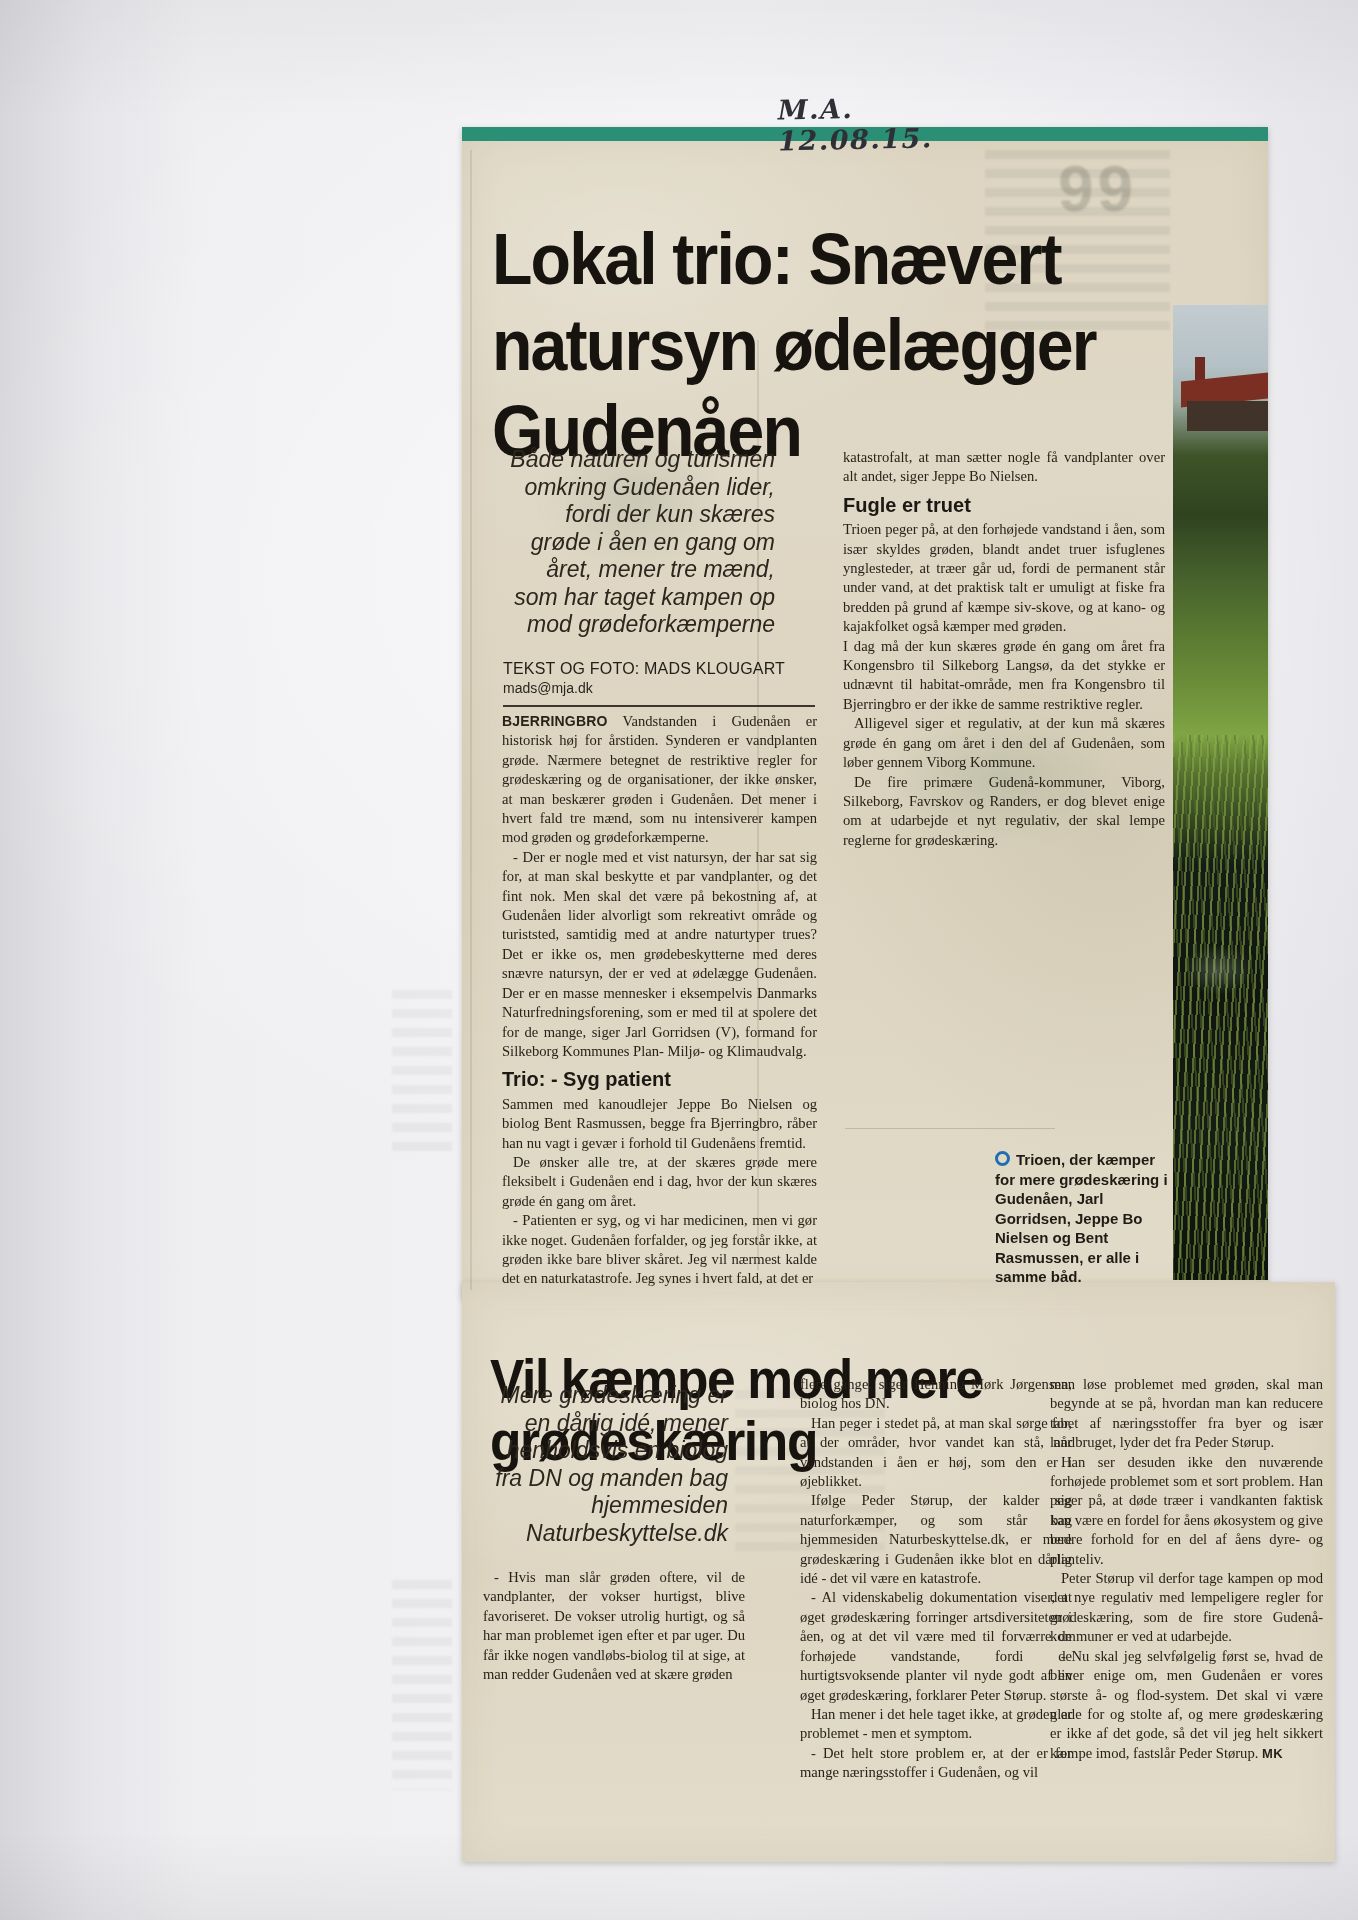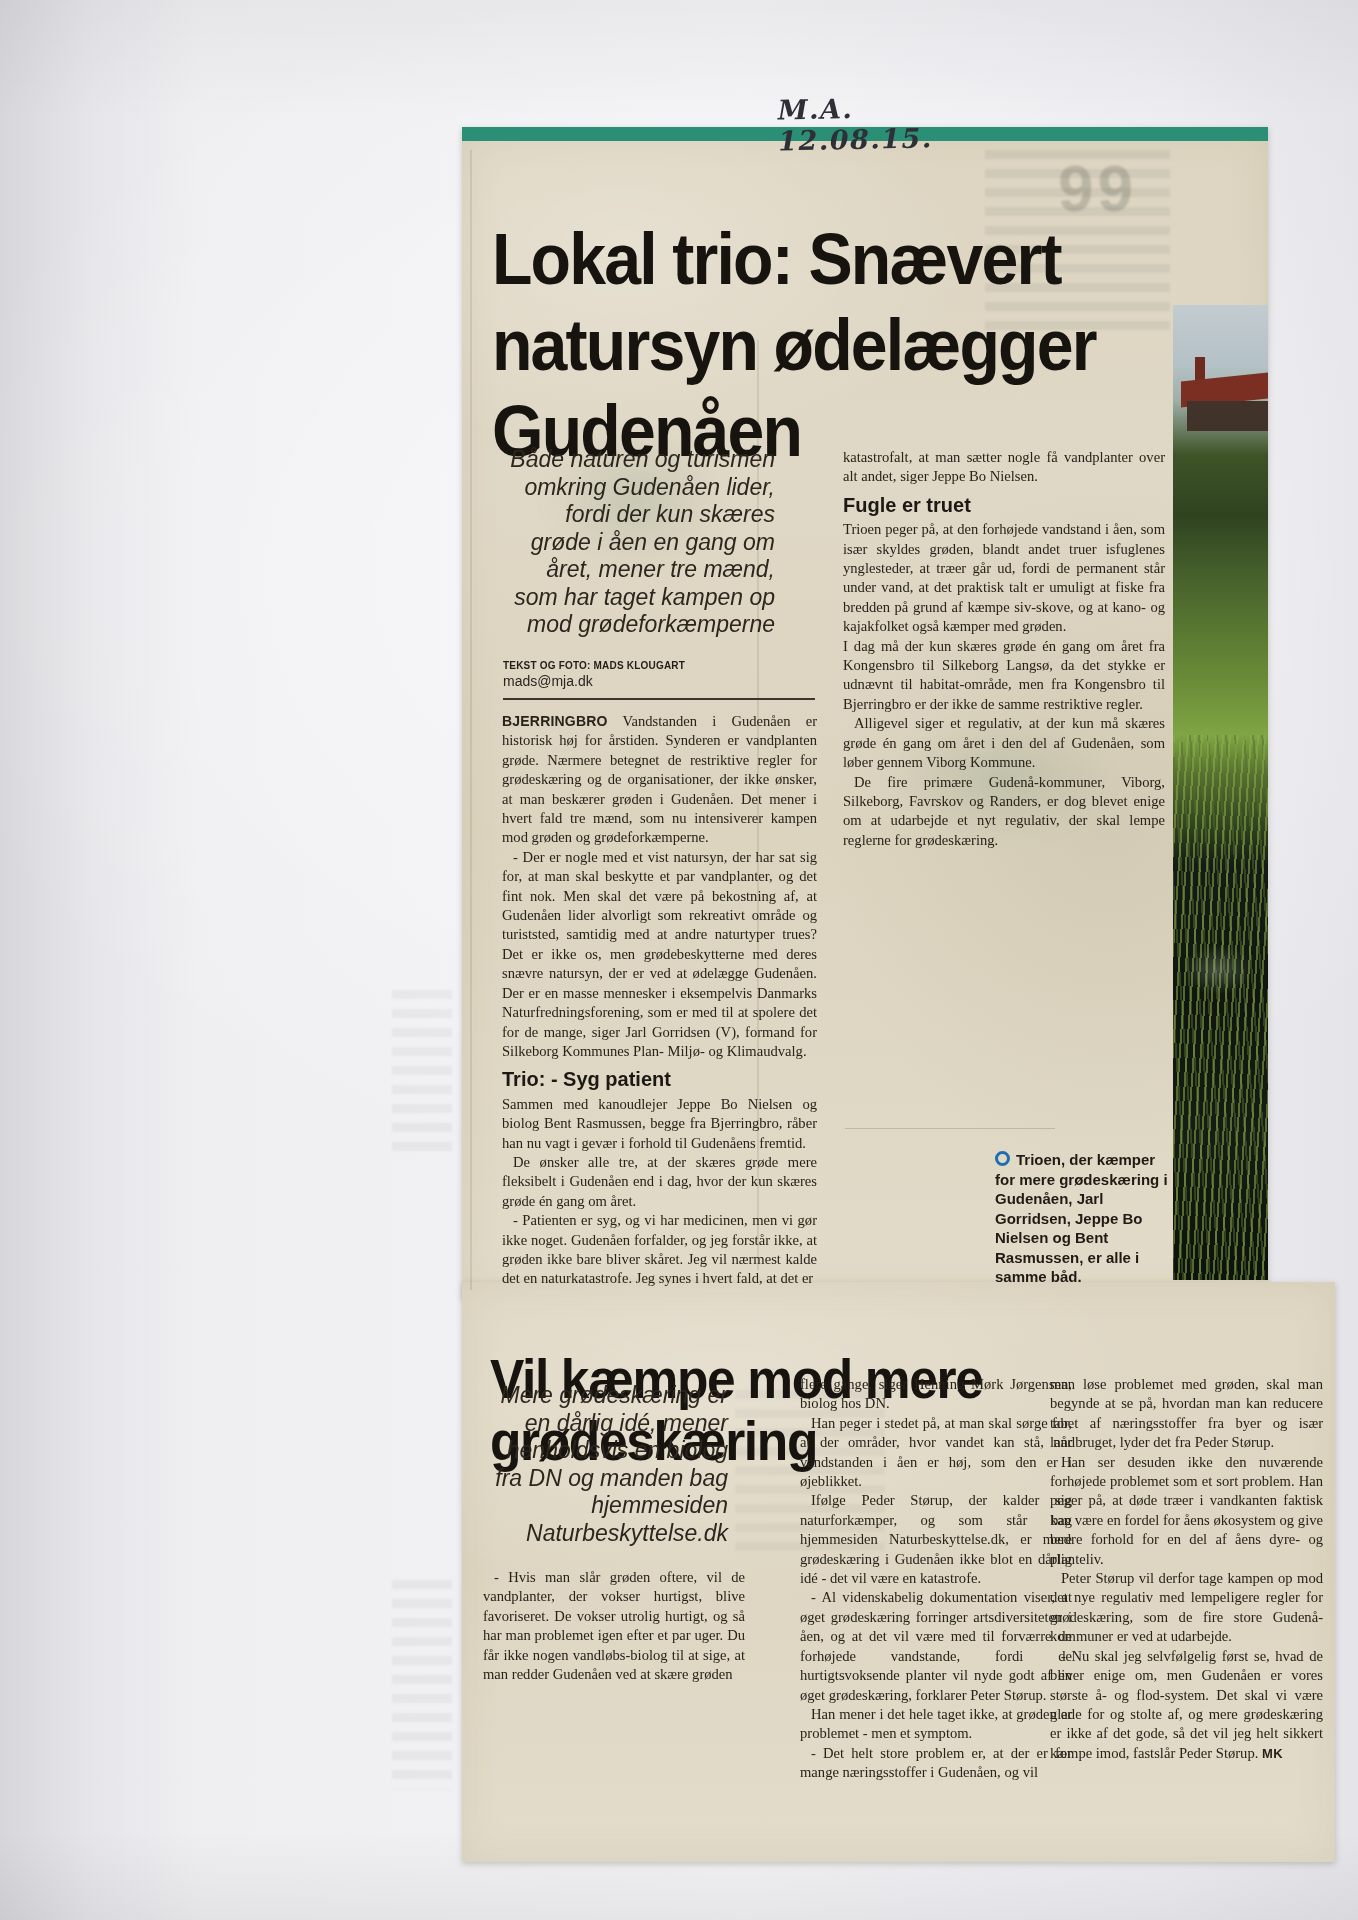--- a/index.html
+++ b/index.html
@@ -38,21 +38,21 @@
     position:absolute;left:492px;top:168px;width:780px;
     font-size:72px;line-height:86px;font-weight:bold;letter-spacing:-2px;color:#17130e;
     transform:scaleX(.92);transform-origin:left top;
   }
   .standfirst{
     font-family:"Liberation Sans",sans-serif;font-style:italic;
     font-size:23px;line-height:27.5px;color:#2c261e;text-align:right;
   }
   .sf1{position:absolute;left:503px;top:446px;width:272px;}
   .byline-block{position:absolute;left:503px;top:660px;width:312px;}
-  .byline{font-size:10px;font-weight:bold;letter-spacing:.2px;color:#221d16;}
+  .byline{font-size:16px;font-weight:normal;letter-spacing:.2px;color:#221d16;}
   .byline-mail{font-size:14px;color:#2a2username520;margin-top:2px;color:#2a2520;}
   .byrule{border:none;border-top:2px solid #3c362c;margin:9px 0 0 0;width:100%;}
   .bodycol{font-family:"Liberation Serif",serif;font-size:14.6px;line-height:19.4px;color:#282219;}
   .bodycol p{margin:0;text-align:justify;}
   .bodycol p.ind{text-indent:11px;}
   .loc{font-family:"Liberation Sans",sans-serif;font-weight:bold;font-size:14px;letter-spacing:.2px;}
   .subhead{font-family:"Liberation Sans",sans-serif;font-weight:bold;font-size:20px;color:#1c1813;margin:9px 0 5px 0;}
   #a1col1{position:absolute;left:502px;top:712px;width:315px;}
   #a1col2{position:absolute;left:843px;top:448px;width:322px;}
   

